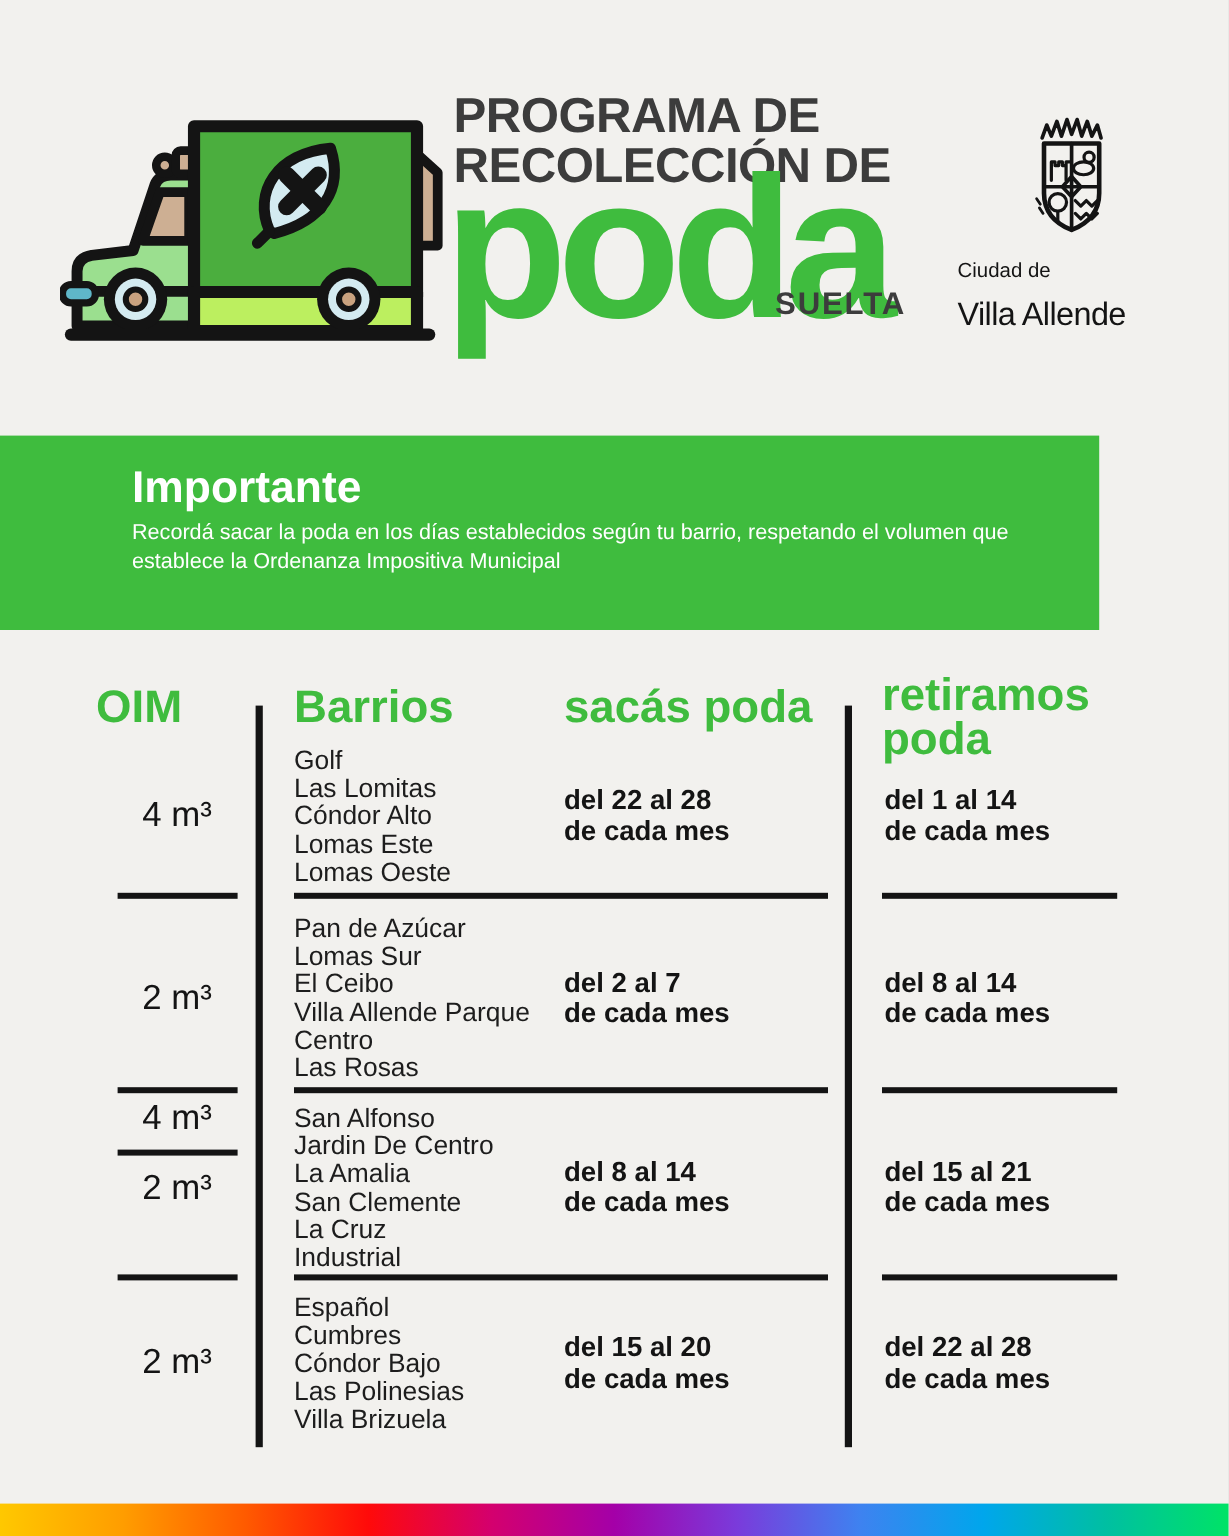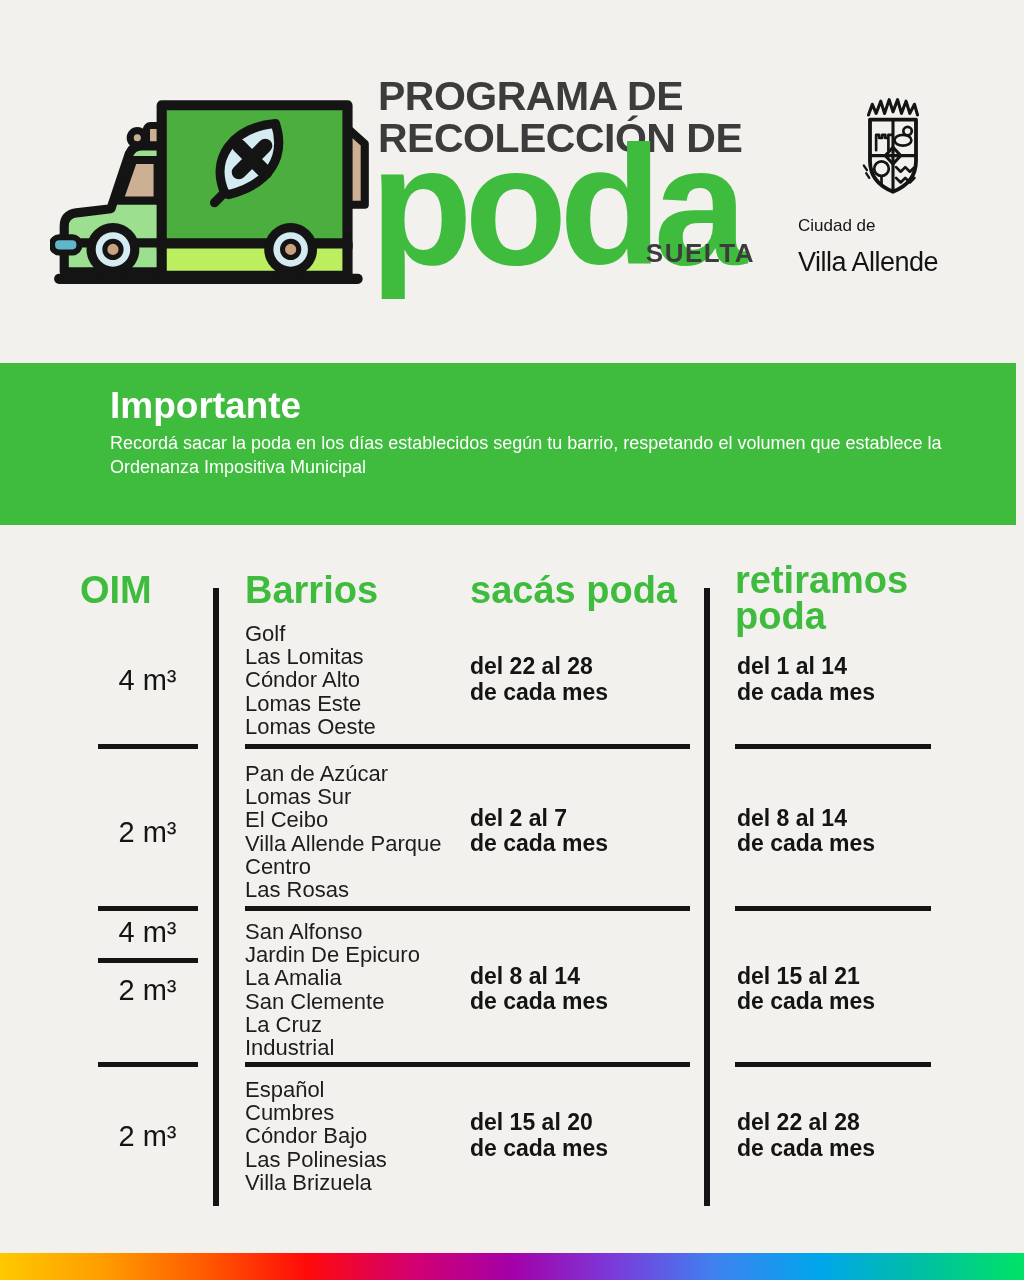--- a/index.html
+++ b/index.html
@@ -15,21 +15,21 @@
           color:var(--ink-soft,#3C3C3C);line-height:1.02;letter-spacing:-.5px;}
   .title-poda{position:absolute;left:370px;top:122px;font-size:168px;font-weight:bold;
           color:var(--green,#3FBC3E);line-height:1;letter-spacing:-8px;}
   .suelta{position:absolute;left:610px;top:238px;width:145px;text-align:right;
           font-size:26px;font-weight:bold;letter-spacing:1.5px;color:var(--ink-soft,#3C3C3C);}
   .logo{position:absolute;left:798px;top:92px;width:190px;text-align:left;color:var(--ink,#141414);}
   .logo .crest{display:block;margin:0 auto;}
   .logo .pretitle{font-size:17px;margin-top:6px;}
   .logo .name{font-size:27px;font-weight:normal;letter-spacing:-.5px;margin-top:11px;}
   
-  .notice{position:absolute;left:0;top:363px;width:1000px;height:162px;background:var(--green,#3FBC3E);color:#fff;padding-left:16px;}
+  .notice{position:absolute;left:0;top:363px;width:916px;height:162px;background:var(--green,#3FBC3E);color:#fff;}
   .notice h2{position:absolute;left:110px;top:22px;margin:0;font-size:37px;font-weight:bold;}
   .notice p{position:absolute;left:110px;top:68px;margin:0;font-size:18px;line-height:1.34;max-width:850px;}
   
   .table{position:absolute;left:80px;top:560px;width:870px;height:660px;color:var(--ink,#141414);}
   .th{position:absolute;font-size:38px;font-weight:bold;color:var(--green,#3FBC3E);line-height:.95;}
   .th.oim{left:0;top:12px;width:135px;}
   .th.barrios{left:165px;top:12px;}
   .th.sacas{left:390px;top:12px;}
   .th.retiramos{left:655px;top:2px;width:200px;}
   .vline{position:absolute;width:6px;background:var(--ink,#141414);top:28px;height:618px;}
@@ -181,21 +181,21 @@
           <span class="seg-right"></span>
         </div>
         <div class="trow" style="top: 360px; height: 139px;">
           <div class="td oim multi">
             <div class="oim-val">4 m³</div>
             <div class="oim-sep"></div>
             <div class="oim-val">2 m³</div>
           </div>
           <div class="td barrios">
             <div class="bline">San Alfonso</div>
-            <div class="bline">Jardin De Epicuro</div>
+            <div class="bline">Jardin De Centro</div>
             <div class="bline">La Amalia</div>
             <div class="bline">San Clemente</div>
             <div class="bline">La Cruz</div>
             <div class="bline">Industrial</div>
           </div>
           <div class="td dates sacas">
             <div class="dline">del 8 al 14</div>
             <div class="dline">de cada mes</div>
           </div>
           <div class="td dates retiramos">

